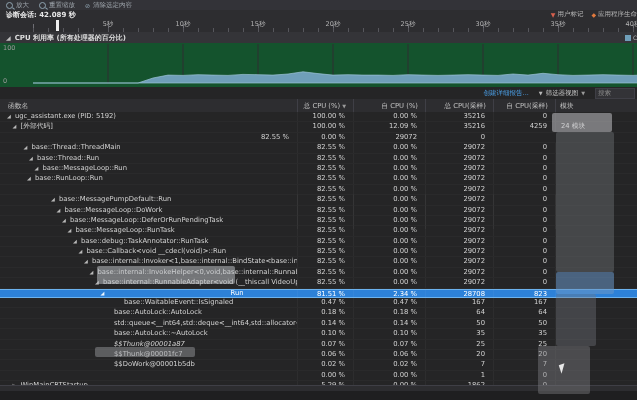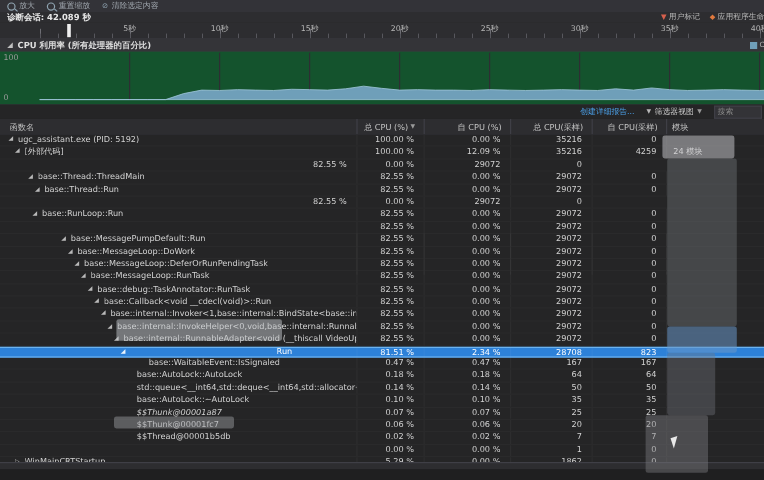--- a/index.html
+++ b/index.html
@@ -247,20 +247,24 @@
       <span class="fn-name">base::Thread::Run</span>
     </div>
     <div class="cell num">82.55 %</div>
     <div class="cell num">0.00 %</div>
     <div class="cell num">29072</div>
     <div class="cell num">0</div>
     <div class="cell module"></div>
   </div>
 
   <div class="row grid-row">
+    <div class="cell name-cell" style="padding-left: 33.5px;">
+      <span class="expander">◢</span>
+      <span class="fn-name">base::MessageLoop::Run</span>
+    </div>
     <div class="cell num">82.55 %</div>
     <div class="cell num">0.00 %</div>
     <div class="cell num">29072</div>
     <div class="cell num">0</div>
     <div class="cell module"></div>
   </div>
 
   <div class="row grid-row">
     <div class="cell name-cell" style="padding-left: 26px;">
       <span class="expander">◢</span>
@@ -473,21 +477,21 @@
     <div class="cell num">0.06 %</div>
     <div class="cell num">0.06 %</div>
     <div class="cell num">20</div>
     <div class="cell num">20</div>
     <div class="cell module"></div>
   </div>
 
   <div class="row grid-row">
     <div class="cell name-cell" style="padding-left: 105px;">
       <span class="expander"></span>
-      <span class="fn-name">$$Thread@00001b5db</span>
+      <span class="fn-name">$$DoWork@00001b5db</span>
     </div>
     <div class="cell num">0.02 %</div>
     <div class="cell num">0.02 %</div>
     <div class="cell num">7</div>
     <div class="cell num">7</div>
     <div class="cell module"></div>
   </div>
 
   <div class="row grid-row">
     <div class="cell name-cell" style="padding-left: 105px;">

